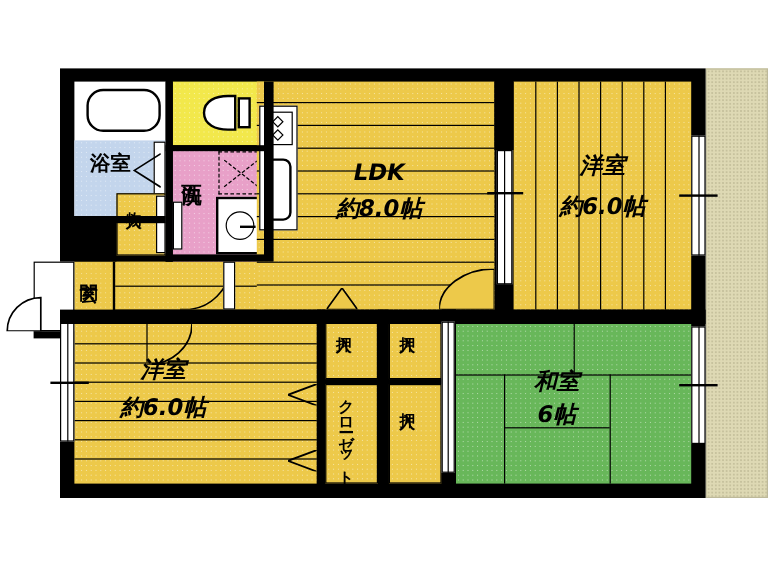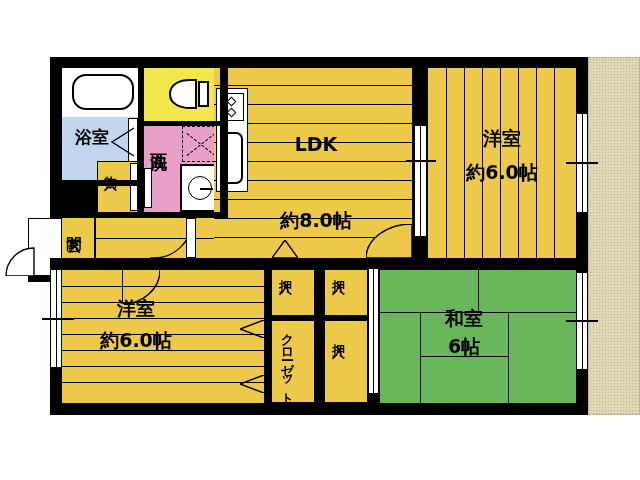--- a/index.html
+++ b/index.html
@@ -29,21 +29,21 @@
         background-size:3px 3px;}
 
   
   .ln{position:absolute;background:#000;}
   .lnh{height:1px;left:0;right:0;}
   .lnv{width:1px;top:0;bottom:0;}
 
   
   .lbl{position:absolute;color:#000;text-align:center;line-height:1.12;
        white-space:nowrap;letter-spacing:0px;}
-  .lbl.big  {font-size:19px;font-weight:600;}
+  .lbl.big  {font-size:19px;font-weight:600;font-style:italic;}
   .lbl.mid  {font-size:17px;font-weight:600;}
   .lbl.sml  {font-size:15px;font-weight:600;}
   .lbl.tiny {font-size:13px;font-weight:600;}
   .vert{writing-mode:vertical-rl;text-orientation:upright;line-height:1.0;}
 
   
   .fix{position:absolute;background:#fff;border:2px solid #000;box-sizing:border-box;}
   .tub{border-radius:14px;}
   .sinkb{border-radius:7px;}
   .burner{position:absolute;border:1.5px solid #000;background:#fff;box-sizing:border-box;}
@@ -131,21 +131,21 @@
   <div class="ln lnh" style="left:214px;top:218px;width:198px;"></div>
   <div class="ln lnh" style="left:214px;top:237px;width:198px;"></div>
 
   <div class="abs white" style="left:216px;top:88px;width:32px;height:104px;border:1px solid #000;"></div>
   <div class="burner" style="left:220px;top:93px;width:24px;height:28px;"></div>
   <div class="knob" style="left:228px;top:98px;"></div>
   <div class="knob" style="left:228px;top:109px;"></div>
   <div class="fix sinkb" style="left:221px;top:132px;width:22px;height:52px;"></div>
 
   <div class="lbl big" style="left:276px;top:134px;width:80px;">LDK</div>
-  <div class="lbl big" style="left:264px;top:164px;width:104px;margin-top:46px;">約8.0帖</div>
+  <div class="lbl big" style="left:264px;top:164px;width:104px;">約8.0帖</div>
 
   <svg class="abs" style="left:366px;top:224px;width:46px;height:34px;" viewBox="0 0 46 34">
     <path d="M46 34 L46 0 A46 34 0 0 0 0 34 Z" fill="#edc94a" stroke="#000" stroke-width="1.4"></path>
   </svg>
 
   <svg class="abs" style="left:272px;top:240px;width:26px;height:18px;" viewBox="0 0 26 18">
     <path d="M13 0 L26 18 L0 18 Z" fill="#edc94a" stroke="#000" stroke-width="1.4"></path>
   </svg>
 
   <div class="abs floor tex" style="left:428px;top:68px;width:148px;height:190px;"></div>

